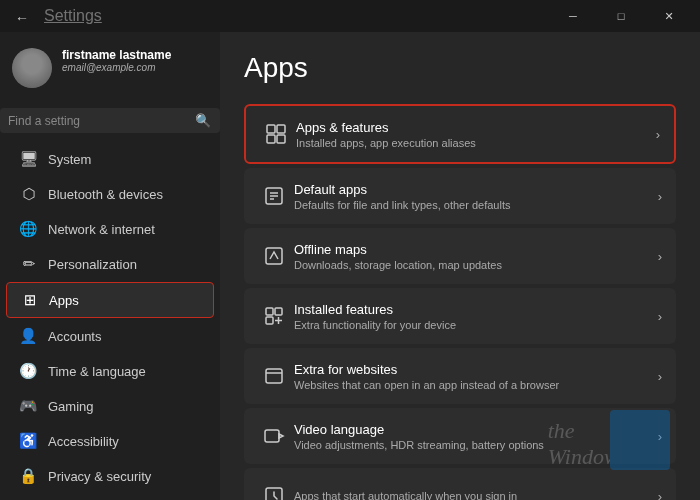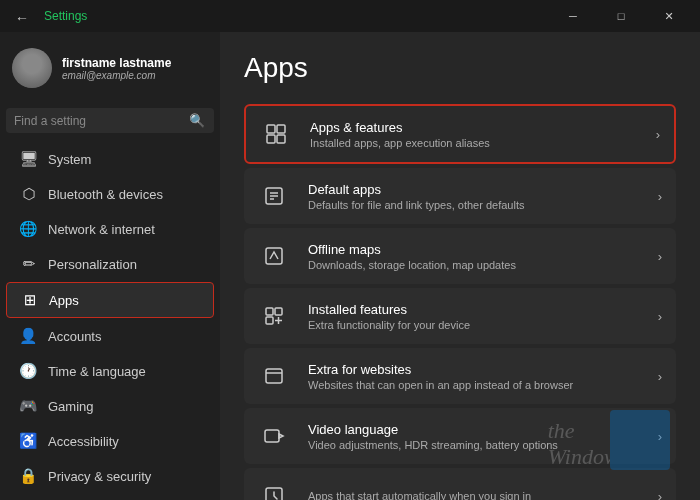--- a/index.html
+++ b/index.html
@@ -37,22 +37,23 @@
       width: 46px;
       height: 32px;
       display: flex;
       align-items: center;
       justify-content: center;
       cursor: pointer;
       font-size: 11px;
       color: #ccc;
     }
     .titlebar-title {
-      font-size: 12px;
-      color: #22c55e;
+      font-size: 16px;
+      color: #737373;
+      text-decoration: underline;
     }
     .back-btn {
       width: 28px;
       height: 28px;
       display: flex;
       align-items: center;
       justify-content: center;
       border-radius: 4px;
       cursor: pointer;
       color: #ccc;
@@ -75,21 +76,21 @@
       flex-shrink: 0;
       overflow-y: auto;
       padding-bottom: 8px;
     }
     .sidebar::-webkit-scrollbar { width: 4px; }
     .sidebar::-webkit-scrollbar-thumb { background: #444; border-radius: 2px; }
 
     .user-section {
       padding: 16px 12px;
       display: flex;
-      align-items: center;
+      align-items: flex-start;
       gap: 10px;
     }
     .avatar {
       width: 40px;
       height: 40px;
       border-radius: 50%;
       background: #555;
       display: flex;
       align-items: center;
       justify-content: center;
@@ -118,21 +119,21 @@
     .user-email {
       font-size: 10px;
       color: #aaa;
       white-space: nowrap;
       overflow: hidden;
       text-overflow: ellipsis;
       font-style: italic;
     }
 
     .search-box {
-      margin: 4px 6px 8px;
+      margin: 4px 0 8px;
       display: flex;
       align-items: center;
       background: #2d2d2d;
       border-radius: 4px;
       padding: 5px 8px;
       gap: 6px;
     }
     .search-box input {
       background: transparent;
       border: none;
@@ -190,21 +191,21 @@
     }
 
     .settings-item {
       display: flex;
       align-items: center;
       background: #2d2d2d;
       border-radius: 6px;
       padding: 12px 14px;
       margin-bottom: 4px;
       cursor: pointer;
-      gap: 18px;
+      gap: 4px;
       position: relative;
     }
     .settings-item.highlighted {
       border: 2px solid #c42b1c;
       background: #2a2a2a;
     }
     .item-icon {
       width: 32px;
       height: 32px;
       display: flex;

